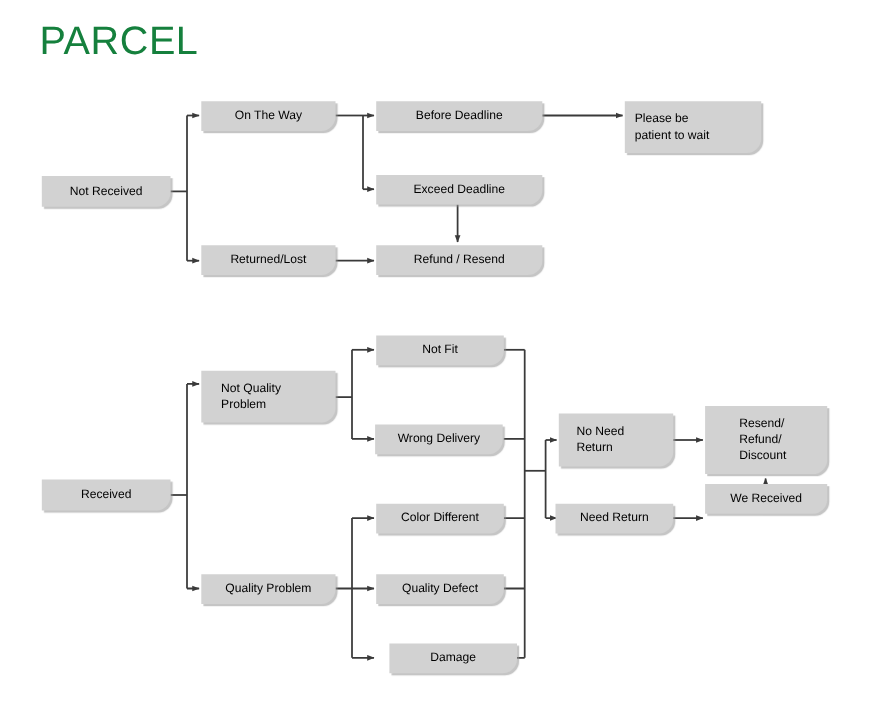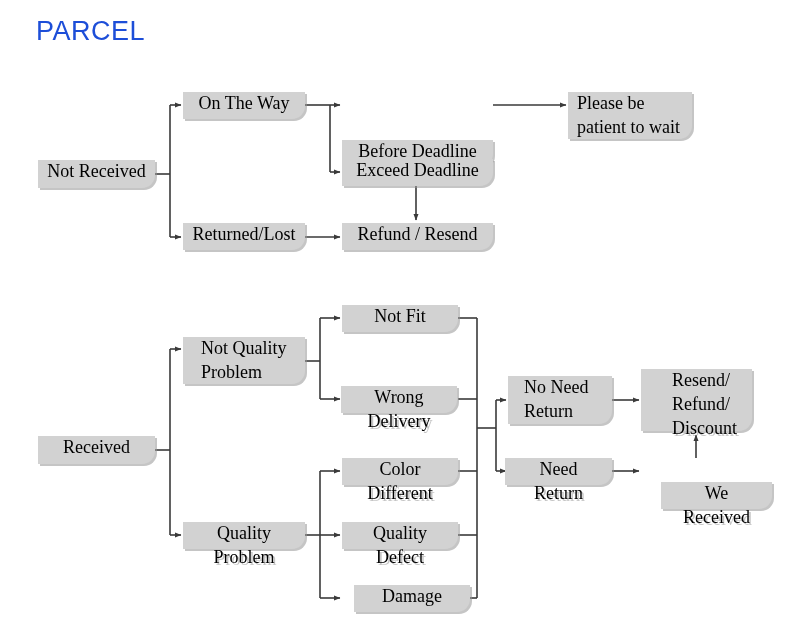--- a/index.html
+++ b/index.html
@@ -22,38 +22,37 @@
     left: 0;
     top: 0;
     width: 800px;
     height: 642px;
     pointer-events: none;
   }
   .title {
     position: absolute;
     left: 36px;
     top: 16px;
-    font-size: 27px;
+    font-size: 36px;
     font-weight: 400;
     letter-spacing: 0.5px;
-    color: #1d4ed8;
+    color: #15803d;
     white-space: nowrap;
   }
   .node {
     position: absolute;
     box-sizing: border-box;
     background: #d2d2d2;
     color: #000000;
-    font-size: 18px;
+    font-size: 11px;
     line-height: 1.32;
     border-radius: 0 0 13px 0;
     display: flex;
-    align-items: flex-start;
+    align-items: center;
     filter: drop-shadow(2px 2px 0 rgba(150,150,150,0.55));
-    font-family: Liberation Serif, serif;
   }
   .node.ctr {
     justify-content: center;
     text-align: center;
   }
   .node.lft {
     justify-content: flex-start;
     text-align: left;
   }
   .node .txt {
@@ -133,21 +132,21 @@
   </div>
 
   <div class="node ctr" style="left:183px; top:92px; width:122px; height:27px;">
     <span class="txt">On The Way</span>
   </div>
 
   <div class="node ctr" style="left:183px; top:223px; width:122px; height:27px;">
     <span class="txt">Returned/Lost</span>
   </div>
 
-  <div class="node ctr" style="left:342px; top:92px; width:151px; height:27px;margin-top:48px;">
+  <div class="node ctr" style="left:342px; top:92px; width:151px; height:27px;">
     <span class="txt">Before Deadline</span>
   </div>
 
   <div class="node ctr" style="left:342px; top:159px; width:151px; height:27px;">
     <span class="txt">Exceed Deadline</span>
   </div>
 
   <div class="node ctr" style="left:342px; top:223px; width:151px; height:27px;">
     <span class="txt">Refund / Resend</span>
   </div>
@@ -192,21 +191,21 @@
 
   <div class="node lft" style="left:508px; top:376px; width:104px; height:48px;">
     <span class="txt" style="padding-left:16px;">No Need
 Return</span>
   </div>
 
   <div class="node ctr" style="left:505px; top:458px; width:107px; height:27px;">
     <span class="txt">Need Return</span>
   </div>
 
-  <div class="node ctr" style="left:641px; top:482px; width:111px; height:27px;margin-left:20px;">
+  <div class="node ctr" style="left:641px; top:440px; width:111px; height:27px;">
     <span class="txt">We Received</span>
   </div>
 
   <div class="node lft" style="left:641px; top:369px; width:111px; height:62px;padding-left:11px;">
     <span class="txt" style="padding-left:20px;">Resend/
 Refund/
 Discount</span>
   </div>
 
 </div>

